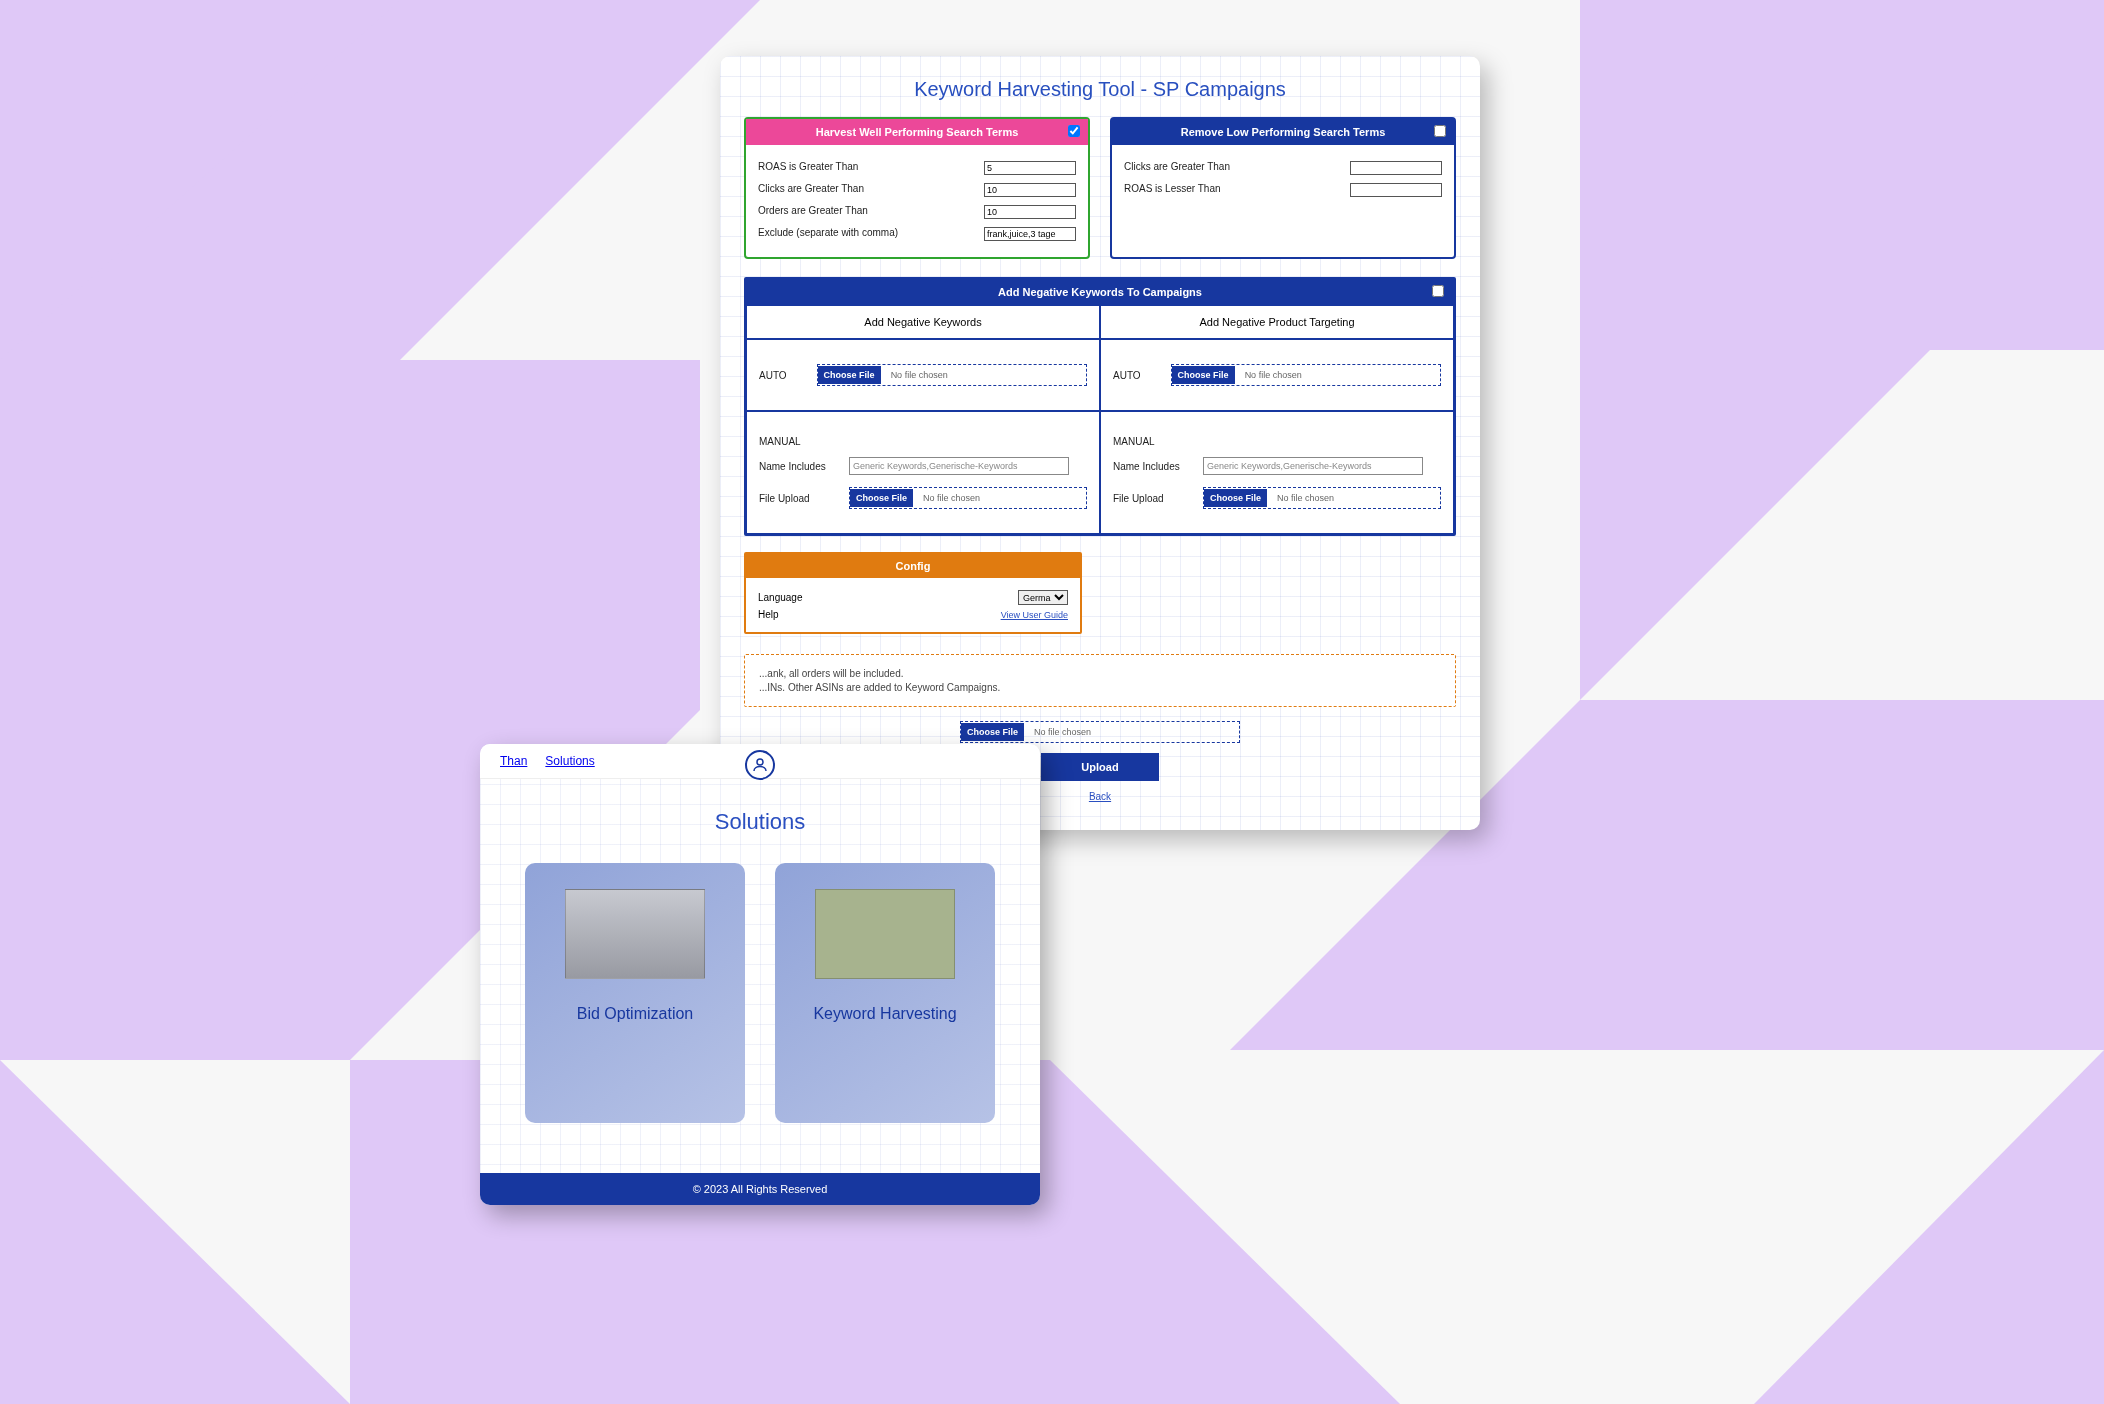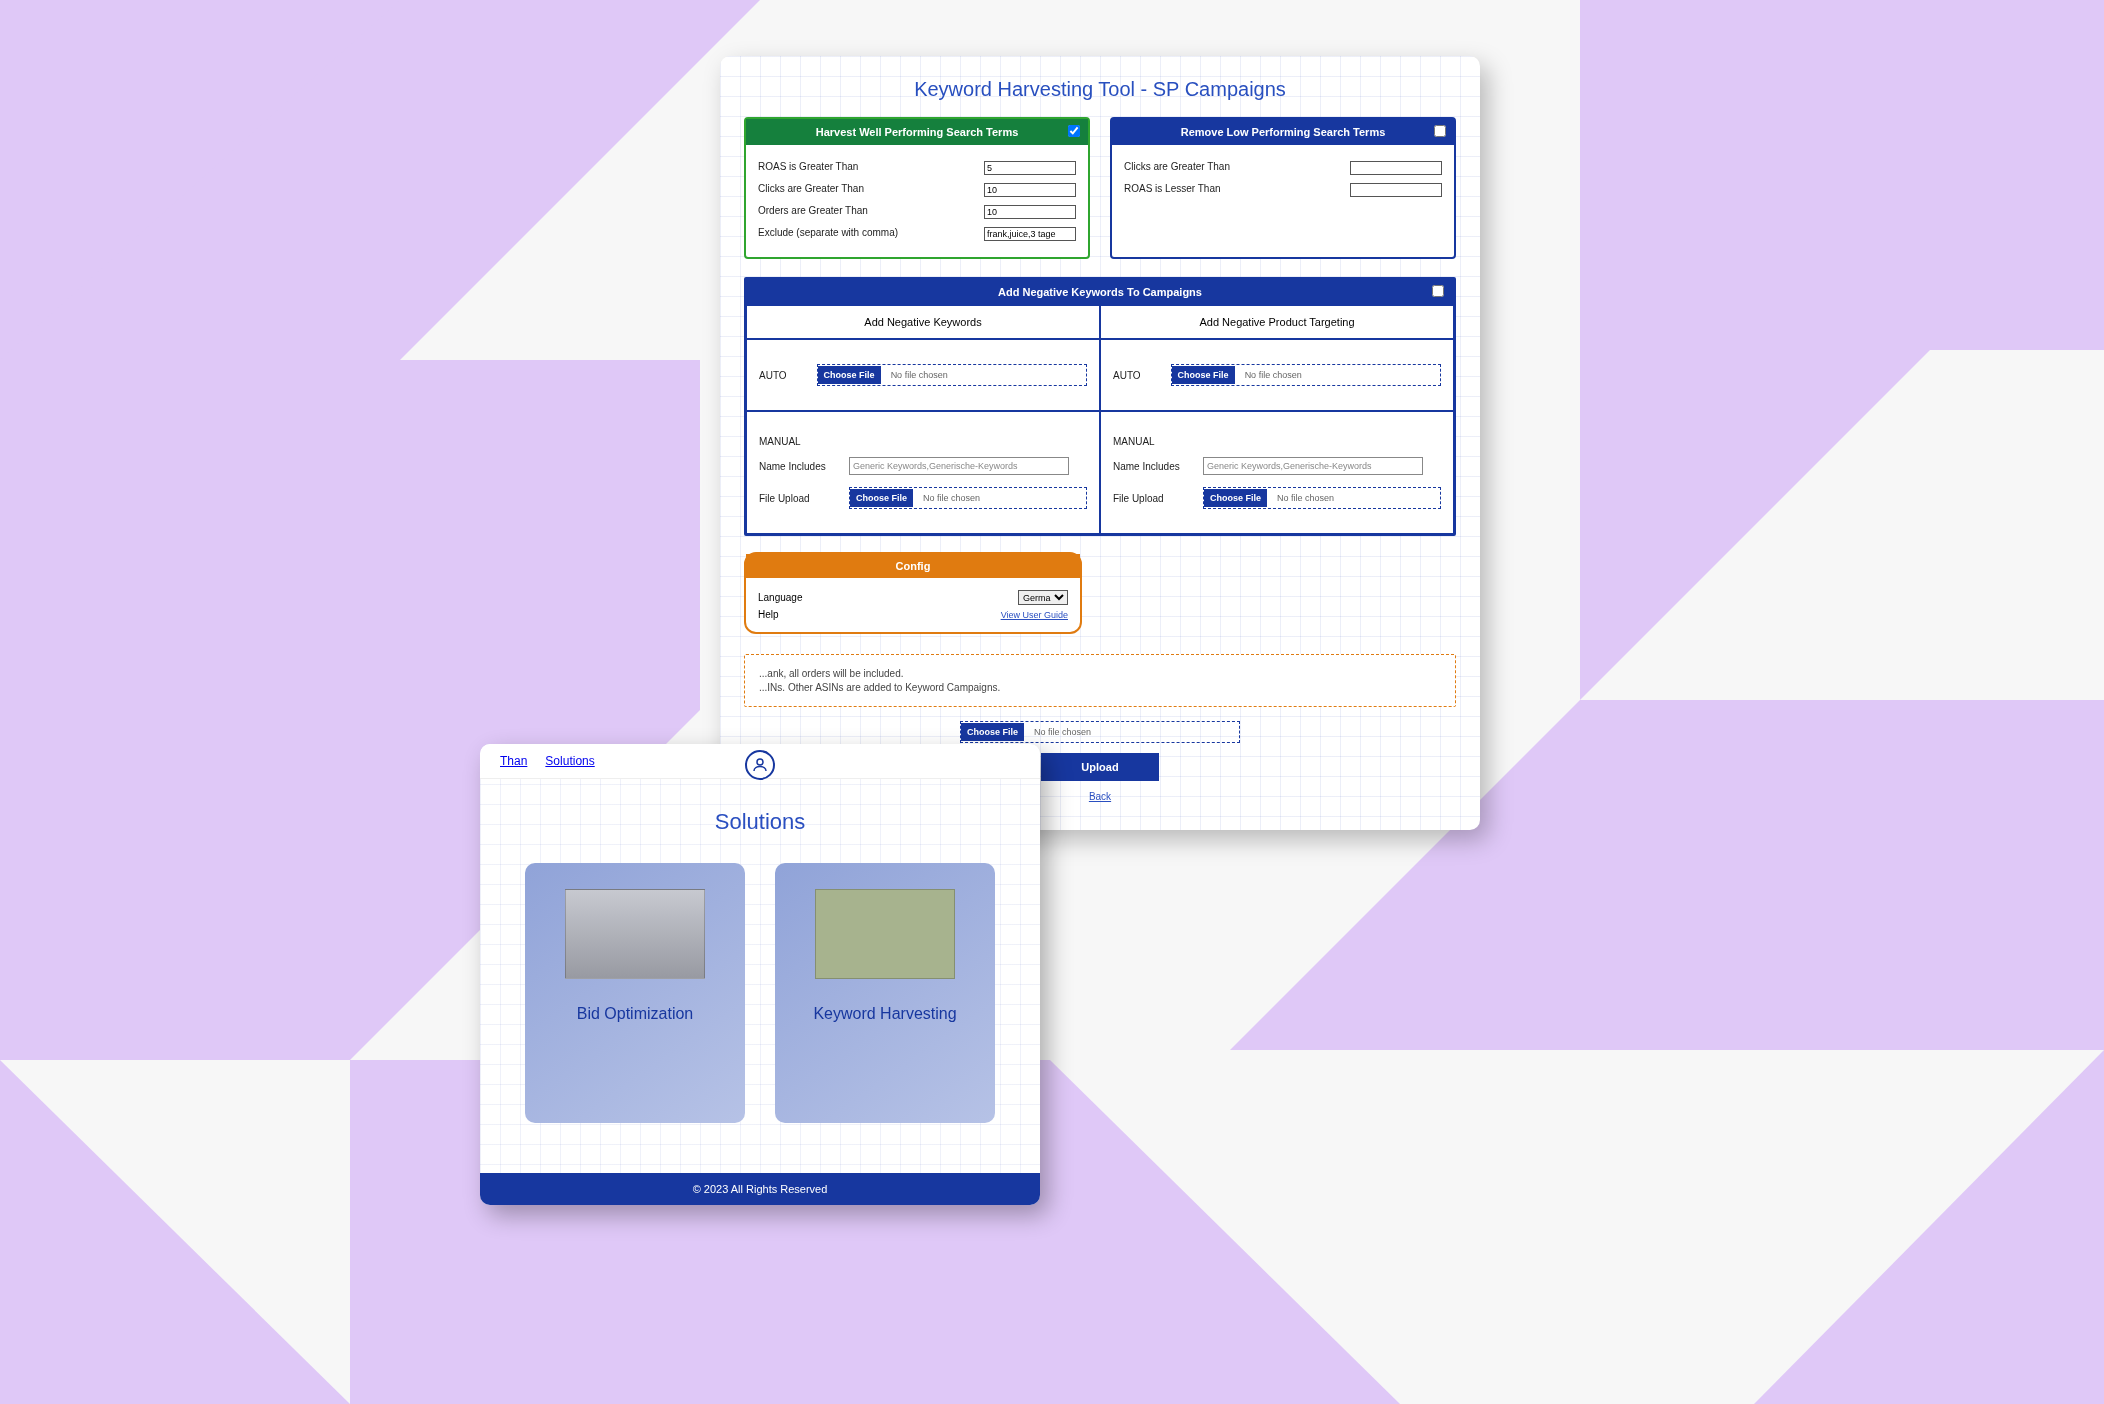--- a/index.html
+++ b/index.html
@@ -49,21 +49,21 @@
   .panel-head {
     color: #fff;
     font-size: 11px;
     font-weight: bold;
     padding: 7px 10px;
     display: flex;
     align-items: center;
     justify-content: center;
     position: relative;
   }
-  .panel.green .panel-head { background: #15803d; }
+  .panel.green .panel-head { background: #ec4899; }
   .panel.blue  .panel-head { background: #17379f; }
   .panel-head .chk {
     position: absolute; right: 8px; top: 6px;
     width: 12px; height: 12px;
   }
   .panel-body { padding: 8px 12px; font-size: 10px; color: #222; }
   .frow { display: flex; align-items: flex-start; margin: 8px 0; }
   .frow .lbl { flex: 1; }
   .frow input[type=text] {
     width: 92px; height: 14px; font-size: 9px;
@@ -79,21 +79,21 @@
   .neg-subhead { text-align:center; font-size:11px; padding:10px 0; border:1px solid #17379f;}
   .file-dashed {
     display:flex; align-items:center; gap:4px;
     border:1.5px dashed #17379f; height:22px;
   }
   .file-btn { background:#17379f; color:#fff; font-size:9px; font-weight:bold; padding:4px 6px;}
   .file-txt { font-size:9px; color:#666; padding-left:6px;}
   .txtin { width:220px; height:18px; font-size:9px; border:1px solid #888; padding:0 3px; color:#888;}
 
   
-  .cfg-panel { margin-top:16px; width:338px; border:2px solid #e07b10; border-radius:12px; background:#fff;}
+  .cfg-panel { margin-top:16px; width:338px; border:2px solid #e07b10; border-radius:2px; background:#fff;}
   .cfg-head { background:#e07b10; color:#fff; font-size:11px; font-weight:bold; text-align:center; padding:6px 0;}
   .cfg-body { padding:8px 12px; font-size:10px;}
   .cfg-row { display:flex; align-items:center; margin:4px 0;}
   .cfg-row .lbl { flex:1;}
   select.sm { font-size:9px; height:15px; border:1px solid #555;}
   a.guide { color:#2a4fc0; font-size:9px; text-decoration:underline;}
 
   .hint-box {
     margin-top:20px; border:1.5px dashed #e07b10; background:#fff;
     font-size:10px; color:#444; padding:10px 14px; border-radius:2px;

